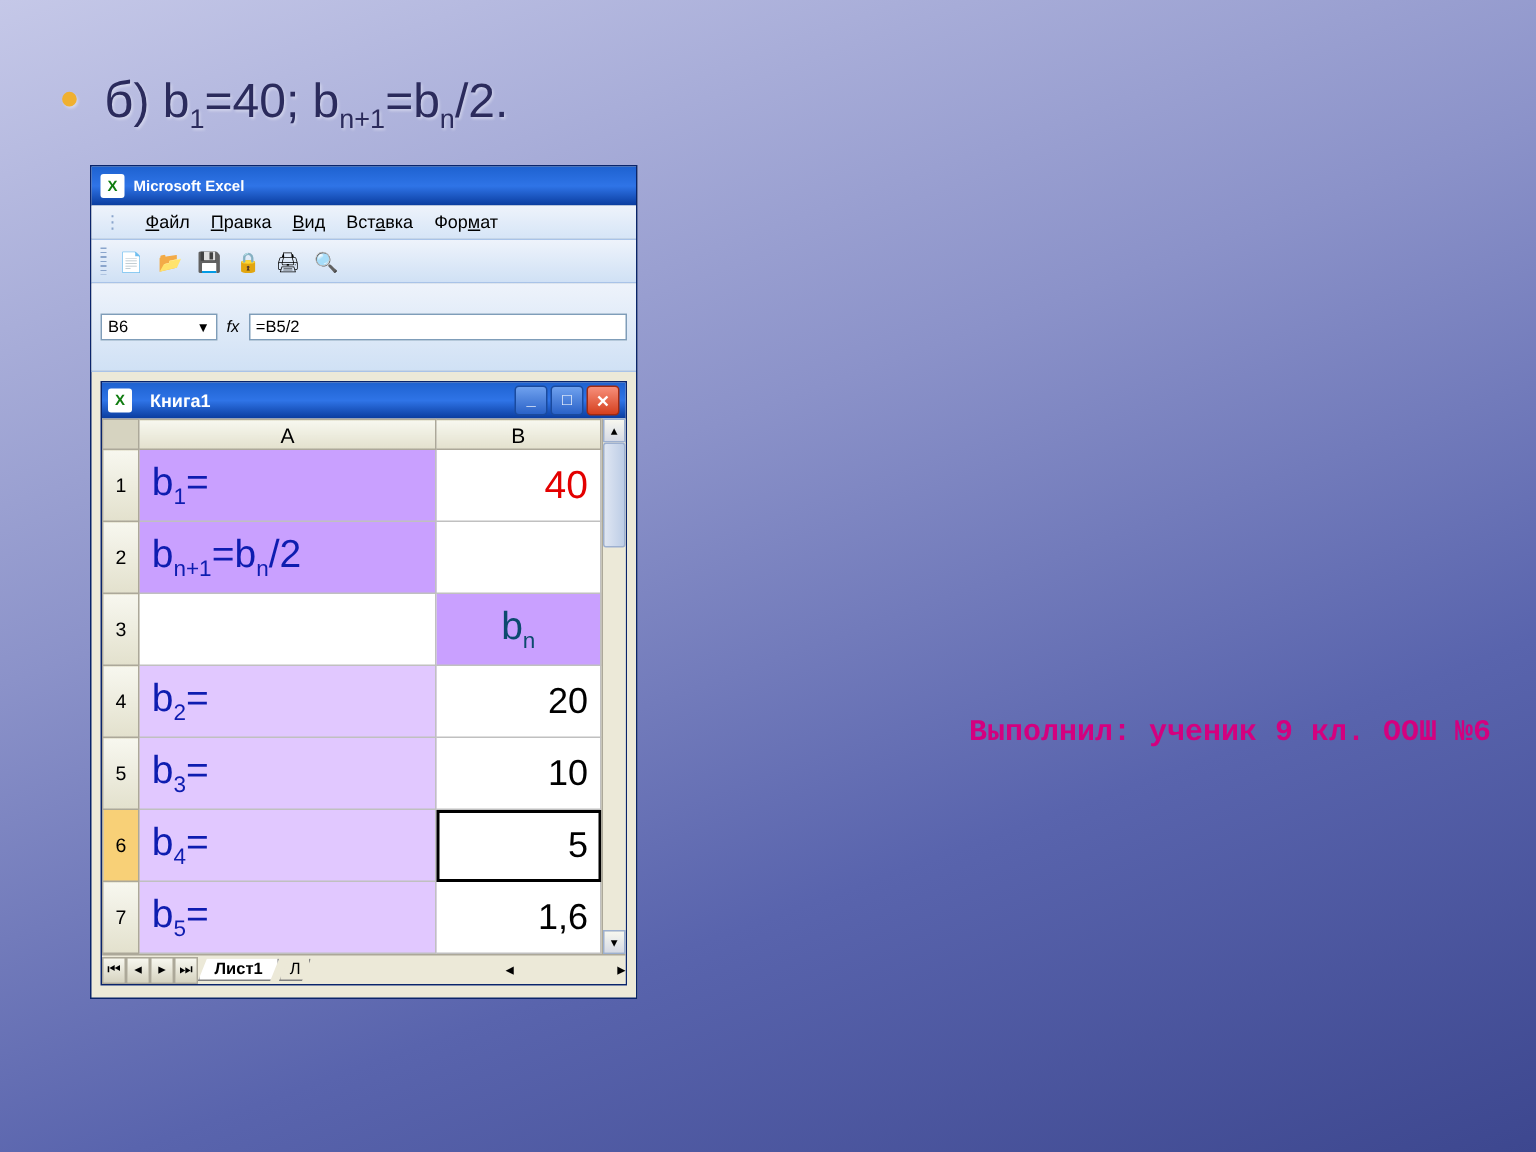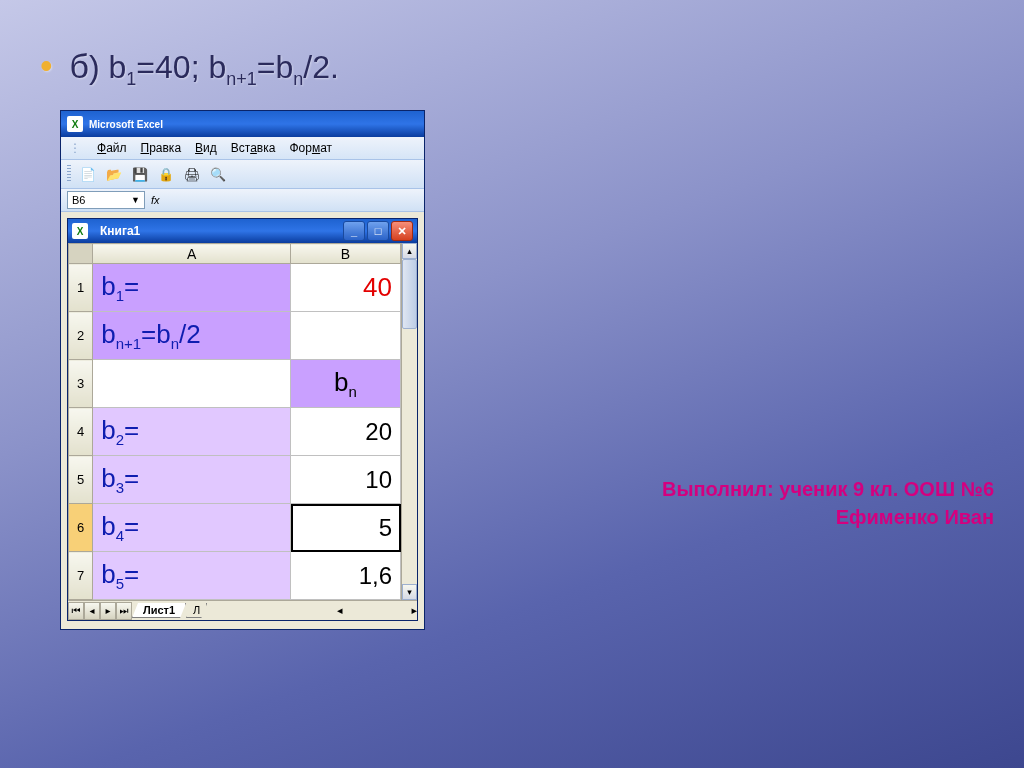--- a/index.html
+++ b/index.html
@@ -56,21 +56,21 @@
     background: repeating-linear-gradient(#8aa5cc 0 1px, transparent 1px 3px);
     margin-right: 2px; }
   .tbtn {
     width: 22px; height: 22px; border: 1px solid transparent; border-radius: 3px;
     display: flex; align-items: center; justify-content: center;
     font-size: 13px; cursor: default;
   }
   .formula-bar {
     background: linear-gradient(to bottom, #eef3fb, #d0e1f5);
     border-bottom: 1px solid #a9c3e8;
-    padding: 2px 6px; display: flex; gap: 6px; align-items: center;
+    padding: 20px 6px; display: flex; gap: 6px; align-items: center;
   }
   .namebox {
     width: 78px; background: #fff; border: 1px solid #7f9db9;
     font-size: 11px; padding: 2px 4px;
     display: flex; justify-content: space-between; align-items: center;
   }
   .namebox .arrow { font-size: 9px; color: #000; }
   .fx-label { font-style: italic; font-size: 11px; color: #000; }
   .formula-input {
     flex: 1; background: #fff; border: 1px solid #7f9db9;
@@ -113,21 +113,21 @@
   .sheet-table td {
     border: 1px solid #c0c0c0; padding: 4px 8px; height: 48px; vertical-align: middle;
   }
   .col-A { width: 180px; }
   .col-B { width: 100px; text-align: right; }
   .lilac { background: #c9a0ff; }
   .lilac-light { background: #e1c8ff; }
   .labelcell { color: #0e1db0; font-family: Arial; font-size: 26px; }
   .labelcell sub { font-size: 15px; }
   .redval { color: #e30000; text-align: right; font-size: 26px; }
-  .hdrcell { color: #000000; text-align: center; font-size: 26px; }
+  .hdrcell { color: #0c4a6e; text-align: center; font-size: 26px; }
   .hdrcell sub { font-size: 15px; }
   .valcell { font-size: 24px; }
   td.selected { outline: 2px solid #000; outline-offset: -2px; }
 
   .scroll-v {
     width: 16px; background: #ece9d8; border-left: 1px solid #aca899;
     display: flex; flex-direction: column;
   }
   .scroll-btn {
     height: 16px; background: linear-gradient(to bottom, #f7f7ef, #d6dae5);
@@ -154,21 +154,21 @@
     background: #ece9d8; border: 1px solid #808080; border-top: none;
     padding: 1px 6px; clip-path: polygon(6px 0, 100% 0, calc(100% - 6px) 100%, 0 100%);
   }
   .tabstrip .sp { flex: 1; }
   .scroll-h { display: flex; width: 80px; }
 
   .credits {
     position: absolute; right: 30px; top: 475px;
     text-align: right; color: #d4007f; font-weight: bold;
     font-size: 20px; line-height: 1.4;
-    font-family: Liberation Sans, sans-serif;
+    font-family: Liberation Mono, monospace;
   }
 </style>
 </head>
 <body>
 
 <div class="slide-heading">
   <span class="bullet">•</span>
   <span class="big">б</span><span>)</span>
   <span id="heading-formula">b<sub>1</sub>=40; b<sub>n+1</sub>=b<sub>n</sub>/2.</span>
 </div>
@@ -197,20 +197,21 @@
     <div class="tbtn">🖨</div>
     <div class="tbtn">🔍</div>
   </div>
 
   <div class="formula-bar">
     <div class="namebox">
       <span>B6</span>
       <span class="arrow">▼</span>
     </div>
     <span class="fx-label">fx</span>
+    <div class="formula-input">=B5/2</div>
   </div>
 
   <div class="workbook-window">
     <div class="workbook-title">
       <div class="left">
         <span class="excel-icon">X</span>
         <span>Книга1</span>
       </div>
       <div class="win-controls">
         <div class="win-btn">_</div>
@@ -289,14 +290,13 @@
         <div class="tnbtn">◂</div>
         <div class="scroll-track" style="flex:1"></div>
         <div class="tnbtn">▸</div>
       </div>
     </div>
   </div>
 </div>
 
 <div class="credits">
   <div>Выполнил: ученик 9 кл. ООШ №6</div>
-  <div>Ефименко Иван</div>
 </div>
 
 </body></html>

